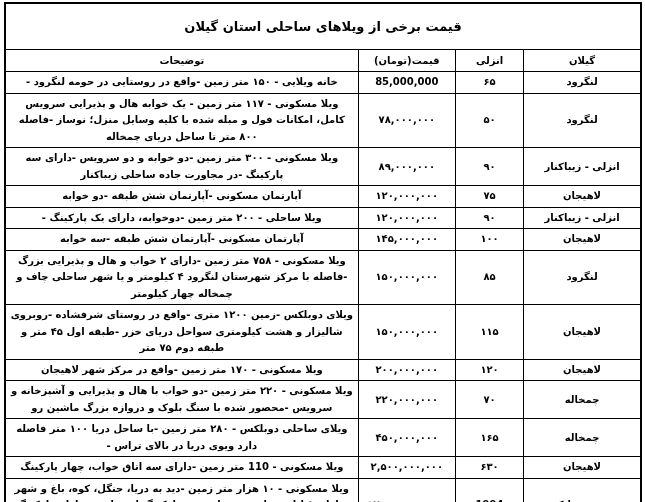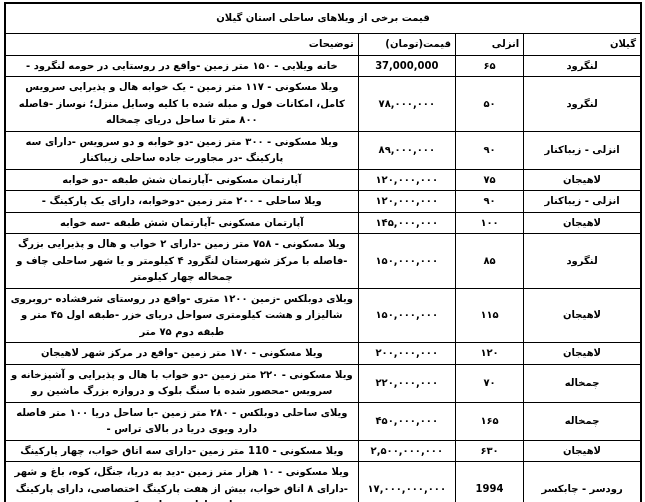--- a/index.html
+++ b/index.html
@@ -27,29 +27,28 @@
     table.price-table td {
       border: 1px solid #000000;
       text-align: center;
       vertical-align: middle;
       padding: 2px 4px;
       font-size: 10px;
       line-height: 1.65;
       word-break: break-word;
     }
     table.price-table th.title-cell {
-      font-size: 10px;
+      font-size: 13px;
       font-weight: bold;
       height: 21px;
-      padding: 6px;
+      padding: 12px;
     }
     table.price-table th.col-header {
       font-weight: bold;
       height: 22px;
-      text-align: right;
     }
     table.price-table td {
       font-weight: bold;
     }
     td.price-cell, td.area-cell {
       white-space: nowrap;
     }
   </style>
 </head>
 <body>
@@ -69,21 +68,21 @@
       <th class="col-header">گیلان</th>
       <th class="col-header">انزلی</th>
       <th class="col-header">قیمت(تومان)</th>
       <th class="col-header">توضیحات</th>
     </tr>
   </thead>
   <tbody>
       <tr>
     <td class="region-cell">لنگرود</td>
     <td class="area-cell">۶۵</td>
-    <td class="price-cell">37,000,000</td>
+    <td class="price-cell">85,000,000</td>
     <td class="description-cell">خانه ویلایی - ۱۵۰ متر زمین -واقع در روستایی در حومه لنگرود -</td>
   </tr>
       <tr>
     <td class="region-cell">لنگرود</td>
     <td class="area-cell">۵۰</td>
     <td class="price-cell">۷۸,۰۰۰,۰۰۰</td>
     <td class="description-cell">ویلا مسکونی - ۱۱۷ متر زمین  - یک خوابه هال و پذیرایی سرویس کامل، امکانات فول و مبله شده با کلیه وسایل منزل؛ نوساز -فاصله ۸۰۰ متر تا ساحل دریای چمخاله</td>
   </tr>
       <tr>
     <td class="region-cell">انزلی - زیباکنار</td>

